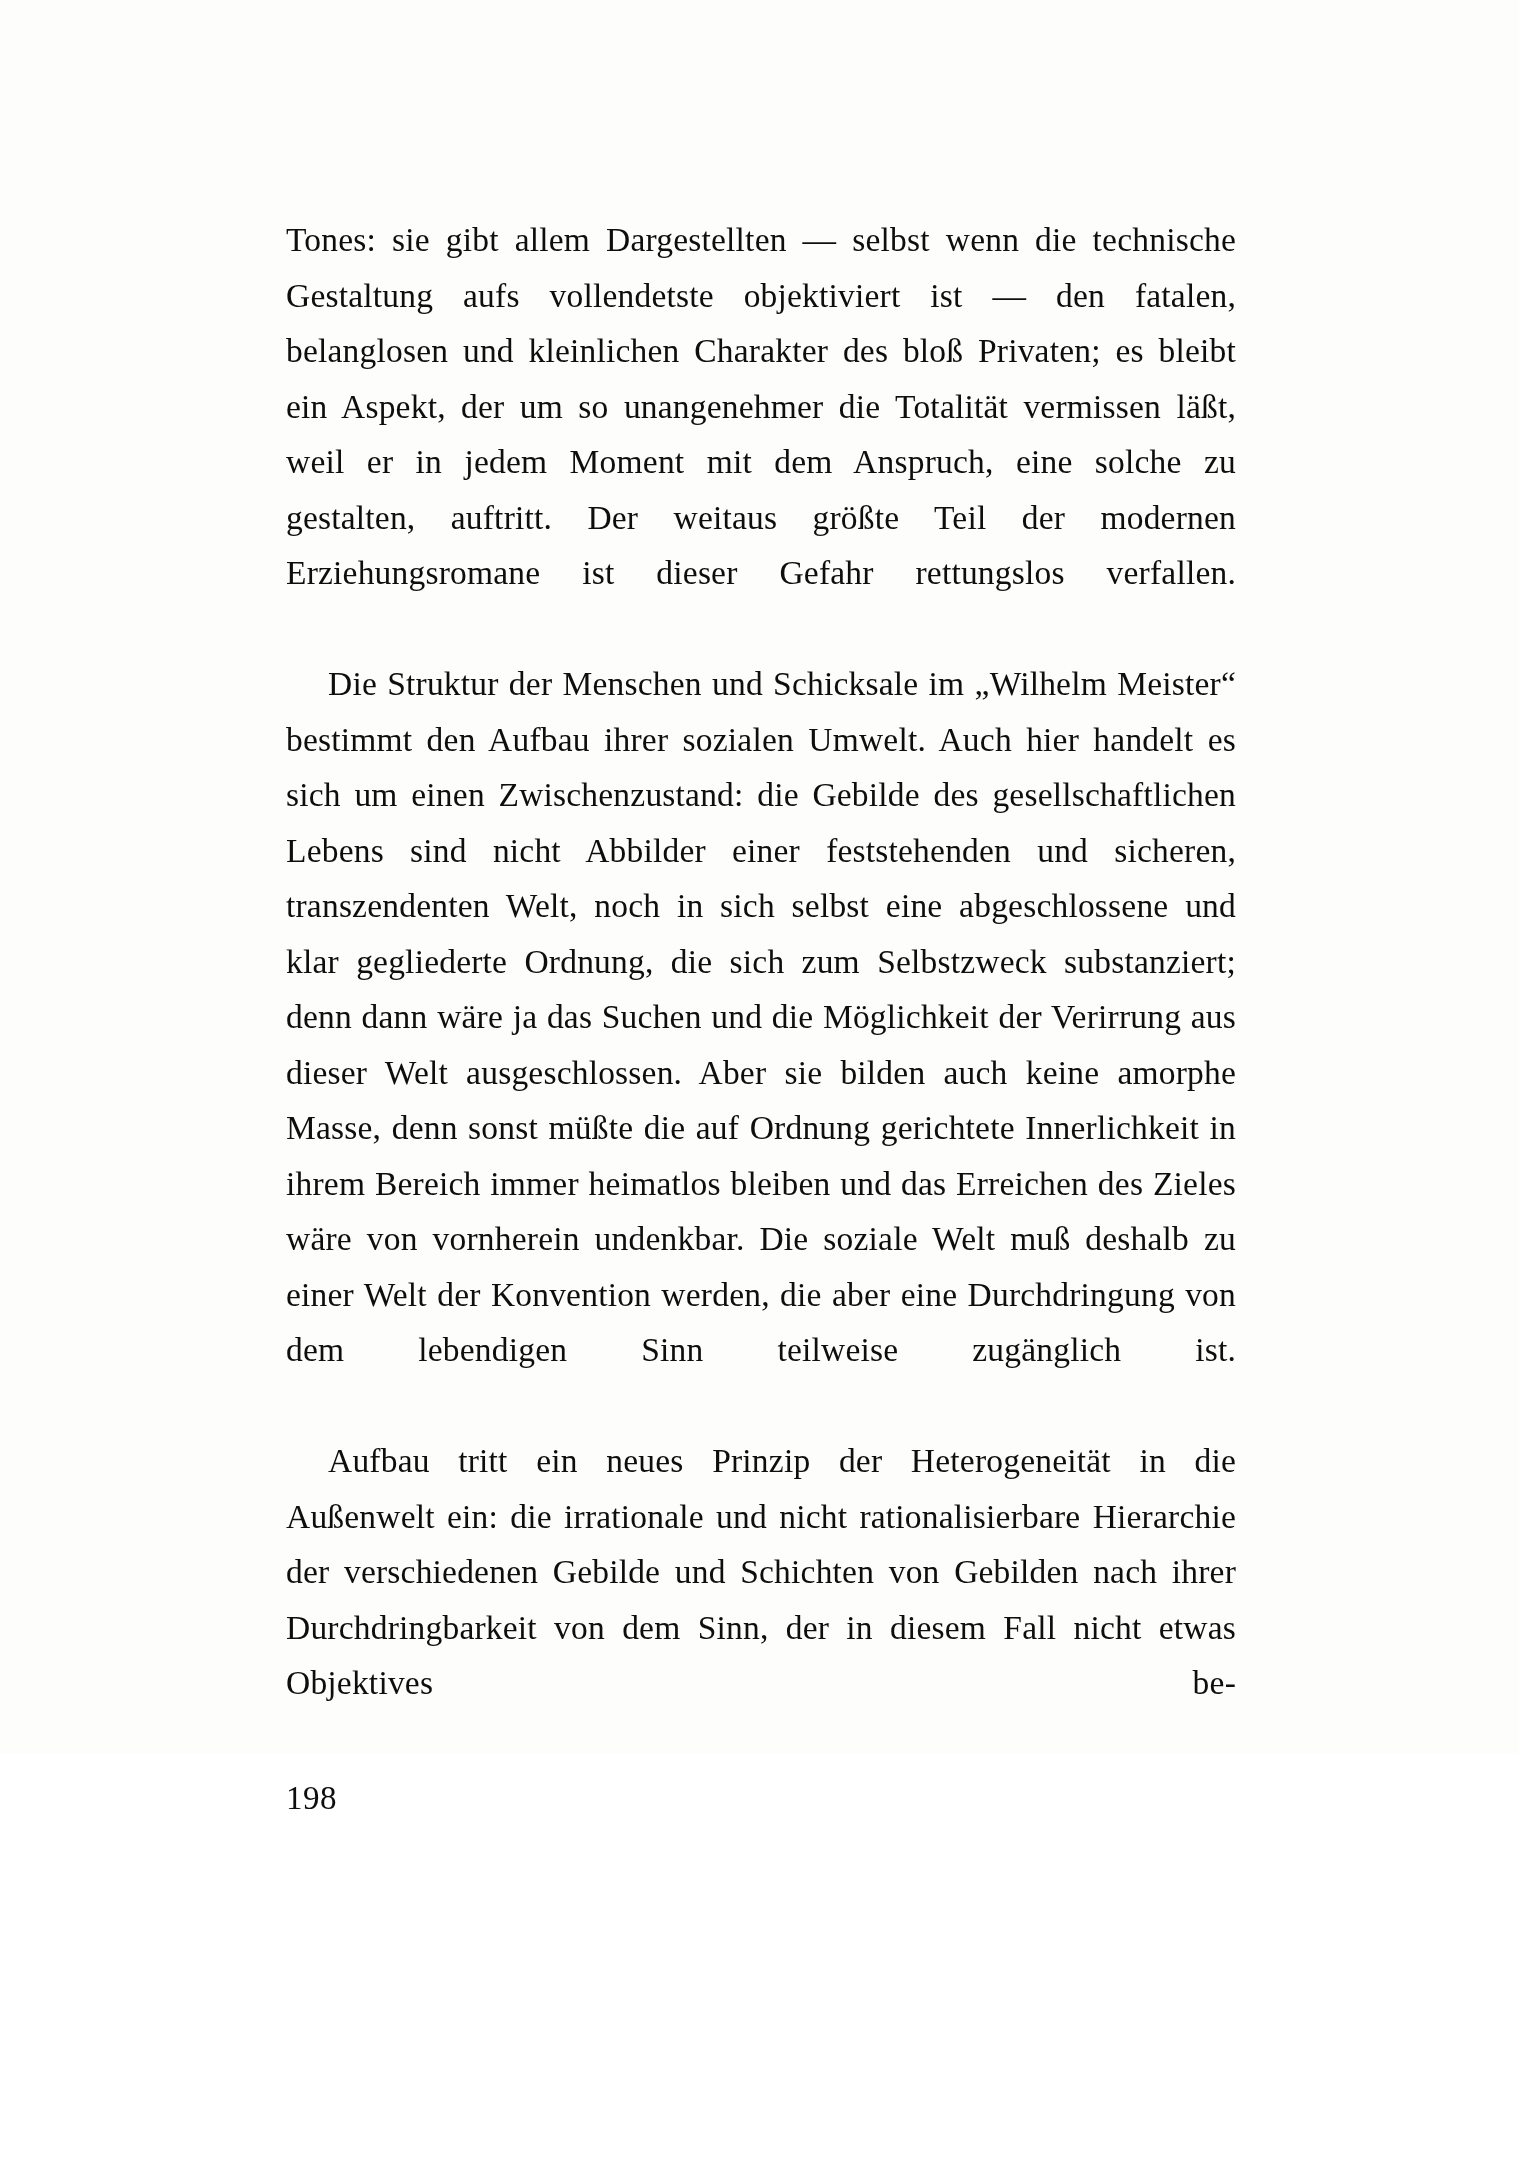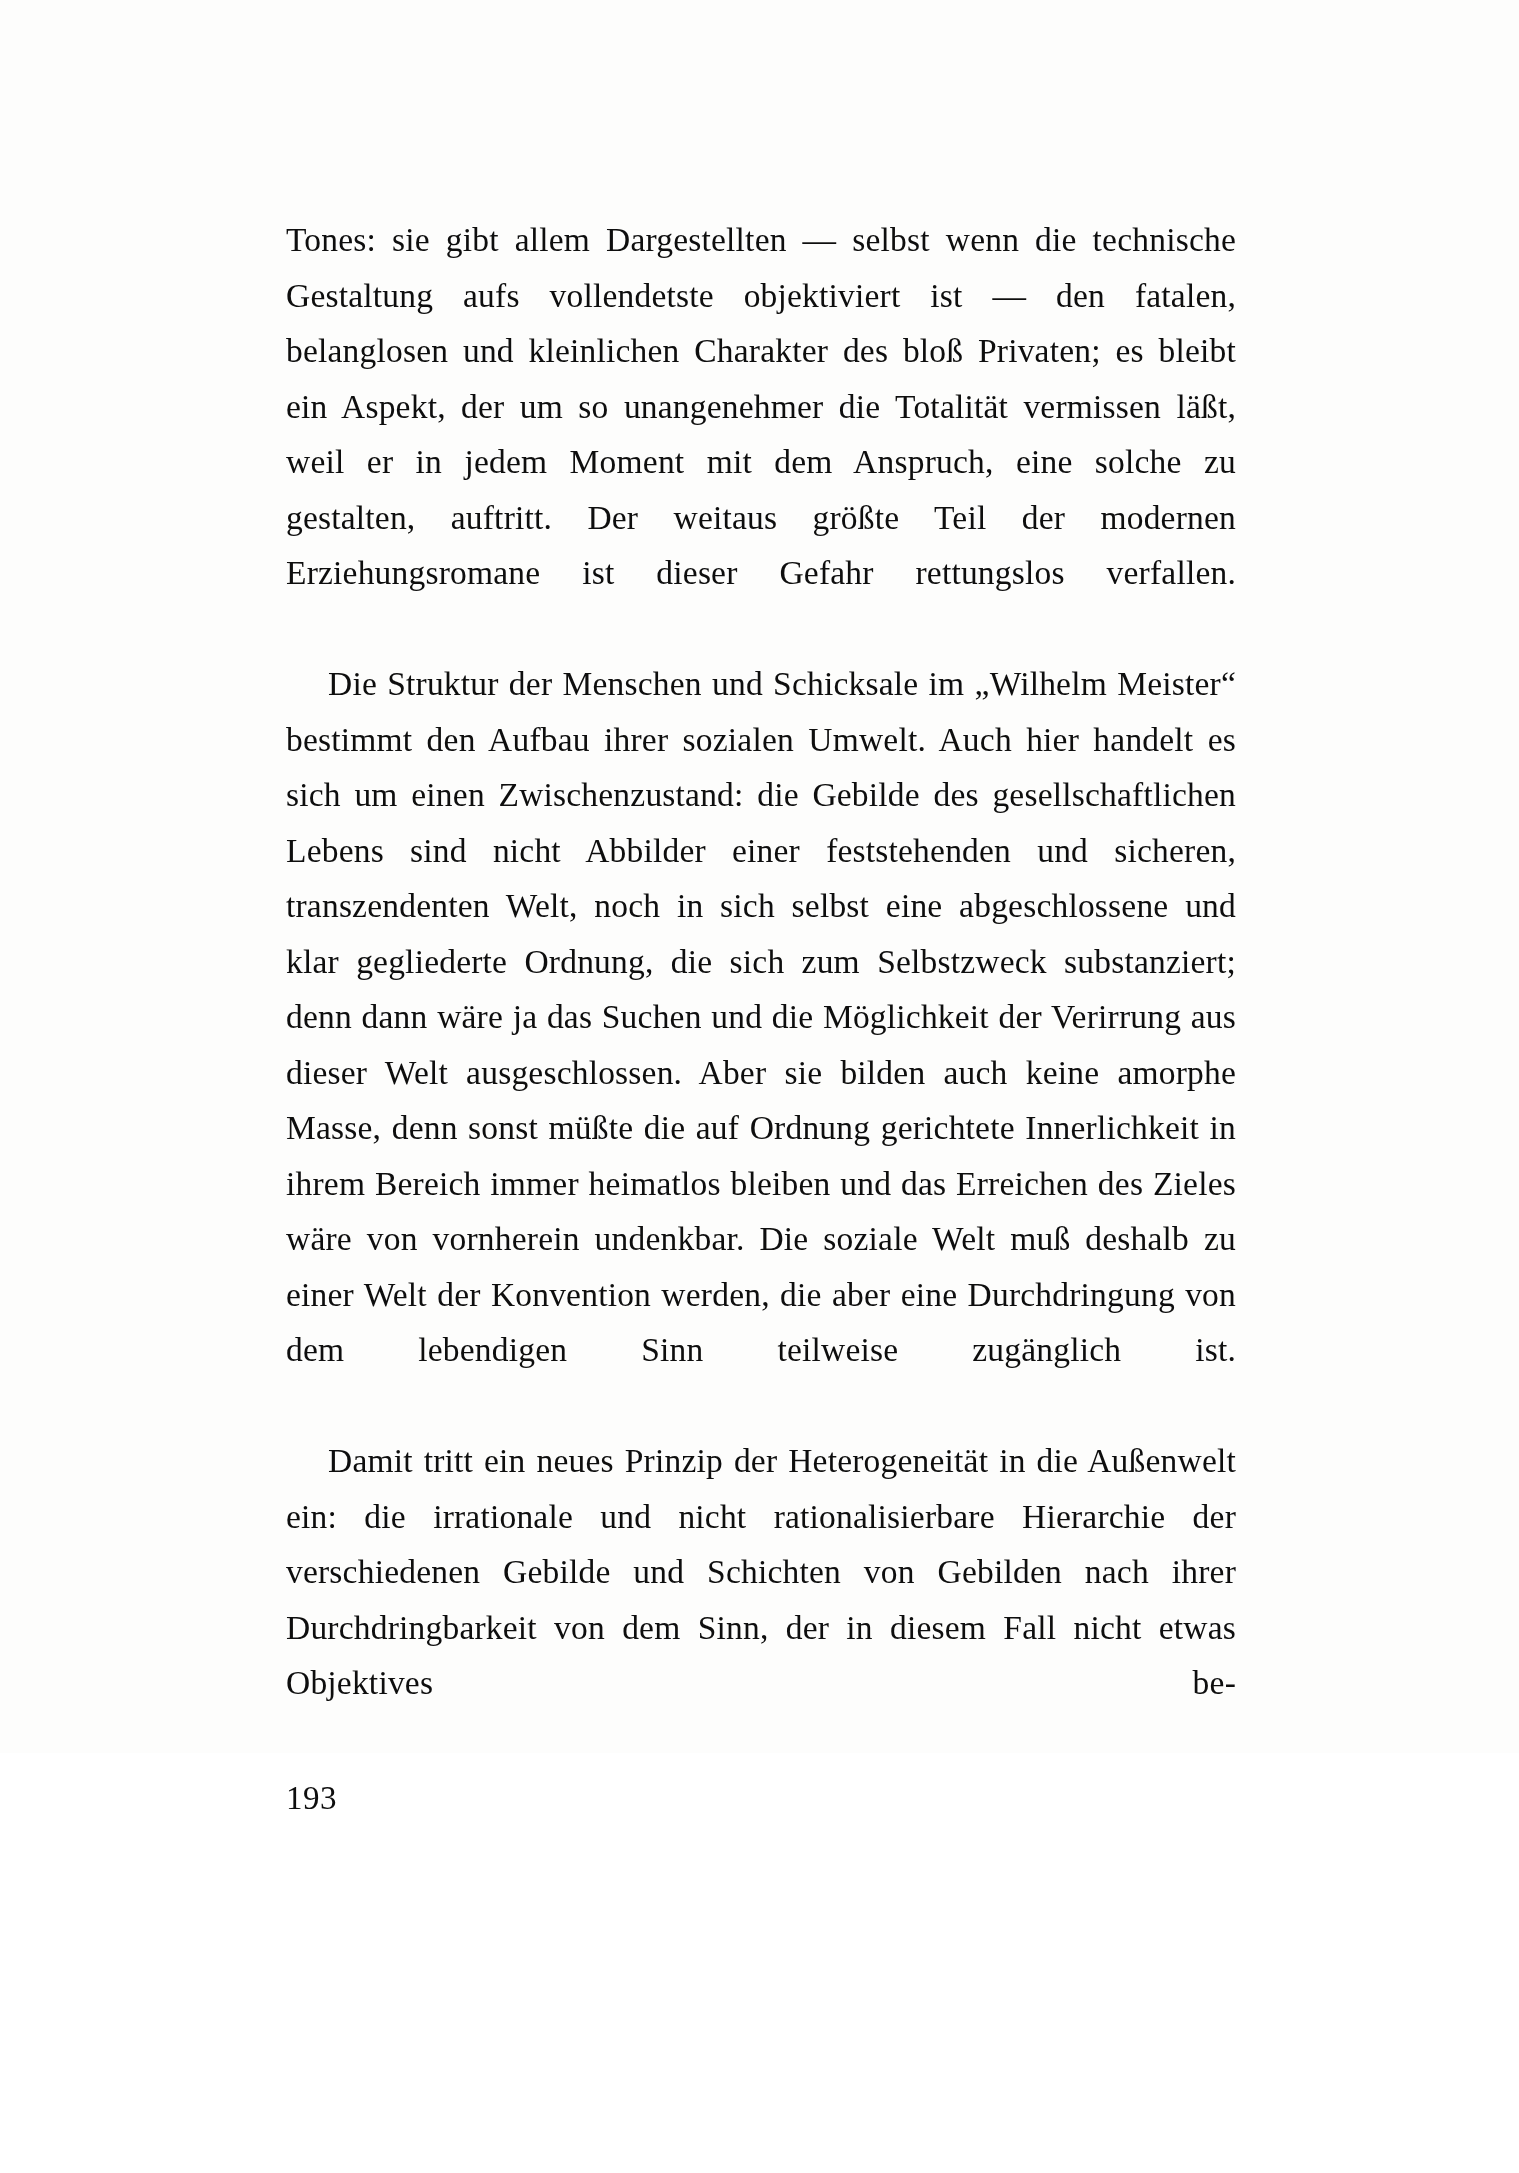--- a/index.html
+++ b/index.html
@@ -59,18 +59,18 @@
   }
 </style>
 </head>
 <body>
 
 <div class="page">
 
   <div class="text-block">
     <p class="para last-line-full">Tones: sie gibt allem Dargestellten — selbst wenn die technische Gestaltung aufs vollendetste objektiviert ist — den fatalen, belanglosen und kleinlichen Charakter des bloß Privaten; es bleibt ein Aspekt, der um so unangenehmer die Totalität vermissen läßt, weil er in jedem Moment mit dem Anspruch, eine solche zu gestalten, auftritt. Der weitaus größte Teil der modernen Erziehungsromane ist dieser Gefahr rettungslos verfallen.</p>
     <p class="para last-line-full">Die Struktur der Menschen und Schicksale im „Wilhelm Meister“ bestimmt den Aufbau ihrer sozialen Umwelt. Auch hier handelt es sich um einen Zwischenzustand: die Gebilde des gesellschaftlichen Lebens sind nicht Abbilder einer feststehenden und sicheren, transzendenten Welt, noch in sich selbst eine abgeschlossene und klar gegliederte Ordnung, die sich zum Selbstzweck substanziert; denn dann wäre ja das Suchen und die Möglichkeit der Verirrung aus dieser Welt ausgeschlossen. Aber sie bilden auch keine amorphe Masse, denn sonst müßte die auf Ordnung gerichtete Innerlichkeit in ihrem Bereich immer heimatlos bleiben und das Erreichen des Zieles wäre von vornherein undenkbar. Die soziale Welt muß deshalb zu einer Welt der Konvention werden, die aber eine Durchdringung von dem lebendigen Sinn teilweise zugänglich ist.</p>
-    <p class="para last-line-full">Damit tritt ein neues Prinzip der Heterogeneität in die Außenwelt ein: die irrationale und nicht rationalisierbare Hierarchie der verschiedenen Gebilde und Schichten von Gebilden nach ihrer Durchdringbarkeit von dem Sinn, der in diesem Fall nicht etwas Objektives be-</p>
+    <p class="para last-line-full">Aufbau tritt ein neues Prinzip der Heterogeneität in die Außenwelt ein: die irrationale und nicht rationalisierbare Hierarchie der verschiedenen Gebilde und Schichten von Gebilden nach ihrer Durchdringbarkeit von dem Sinn, der in diesem Fall nicht etwas Objektives be-</p>
   </div>
 
-  <div class="page-number">193</div>
+  <div class="page-number">198</div>
 
 </div>
 
 </body></html>

